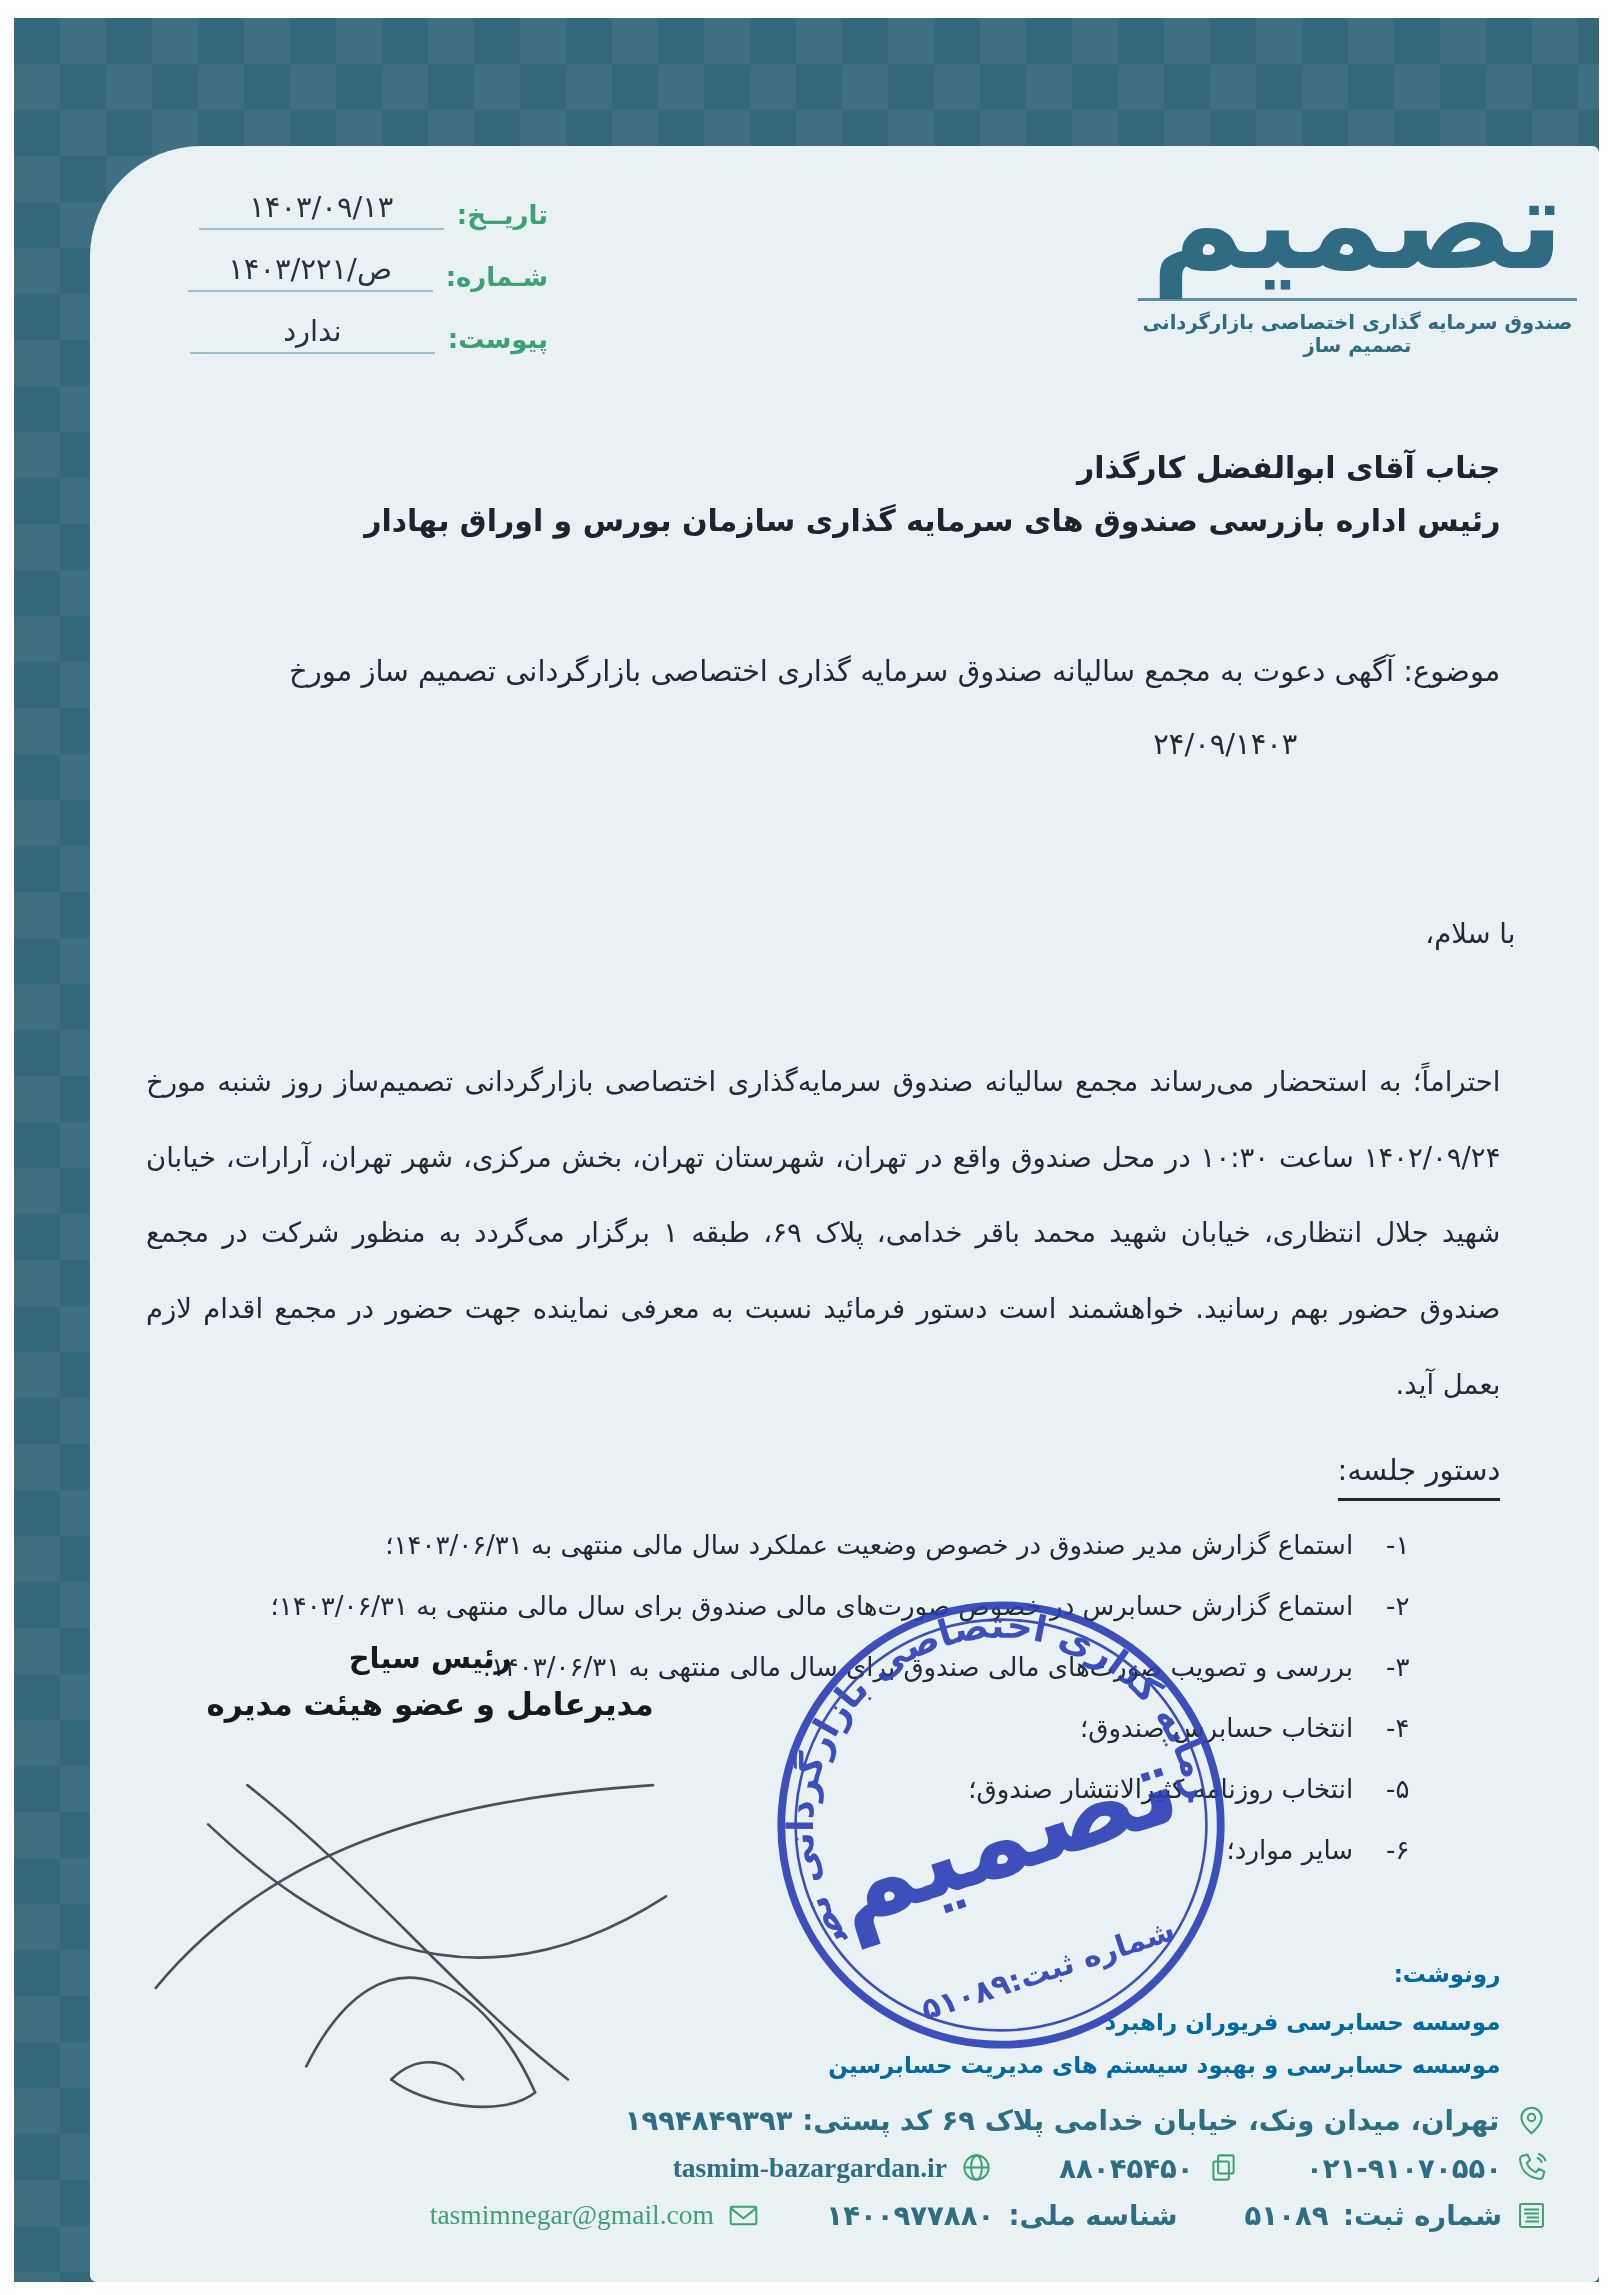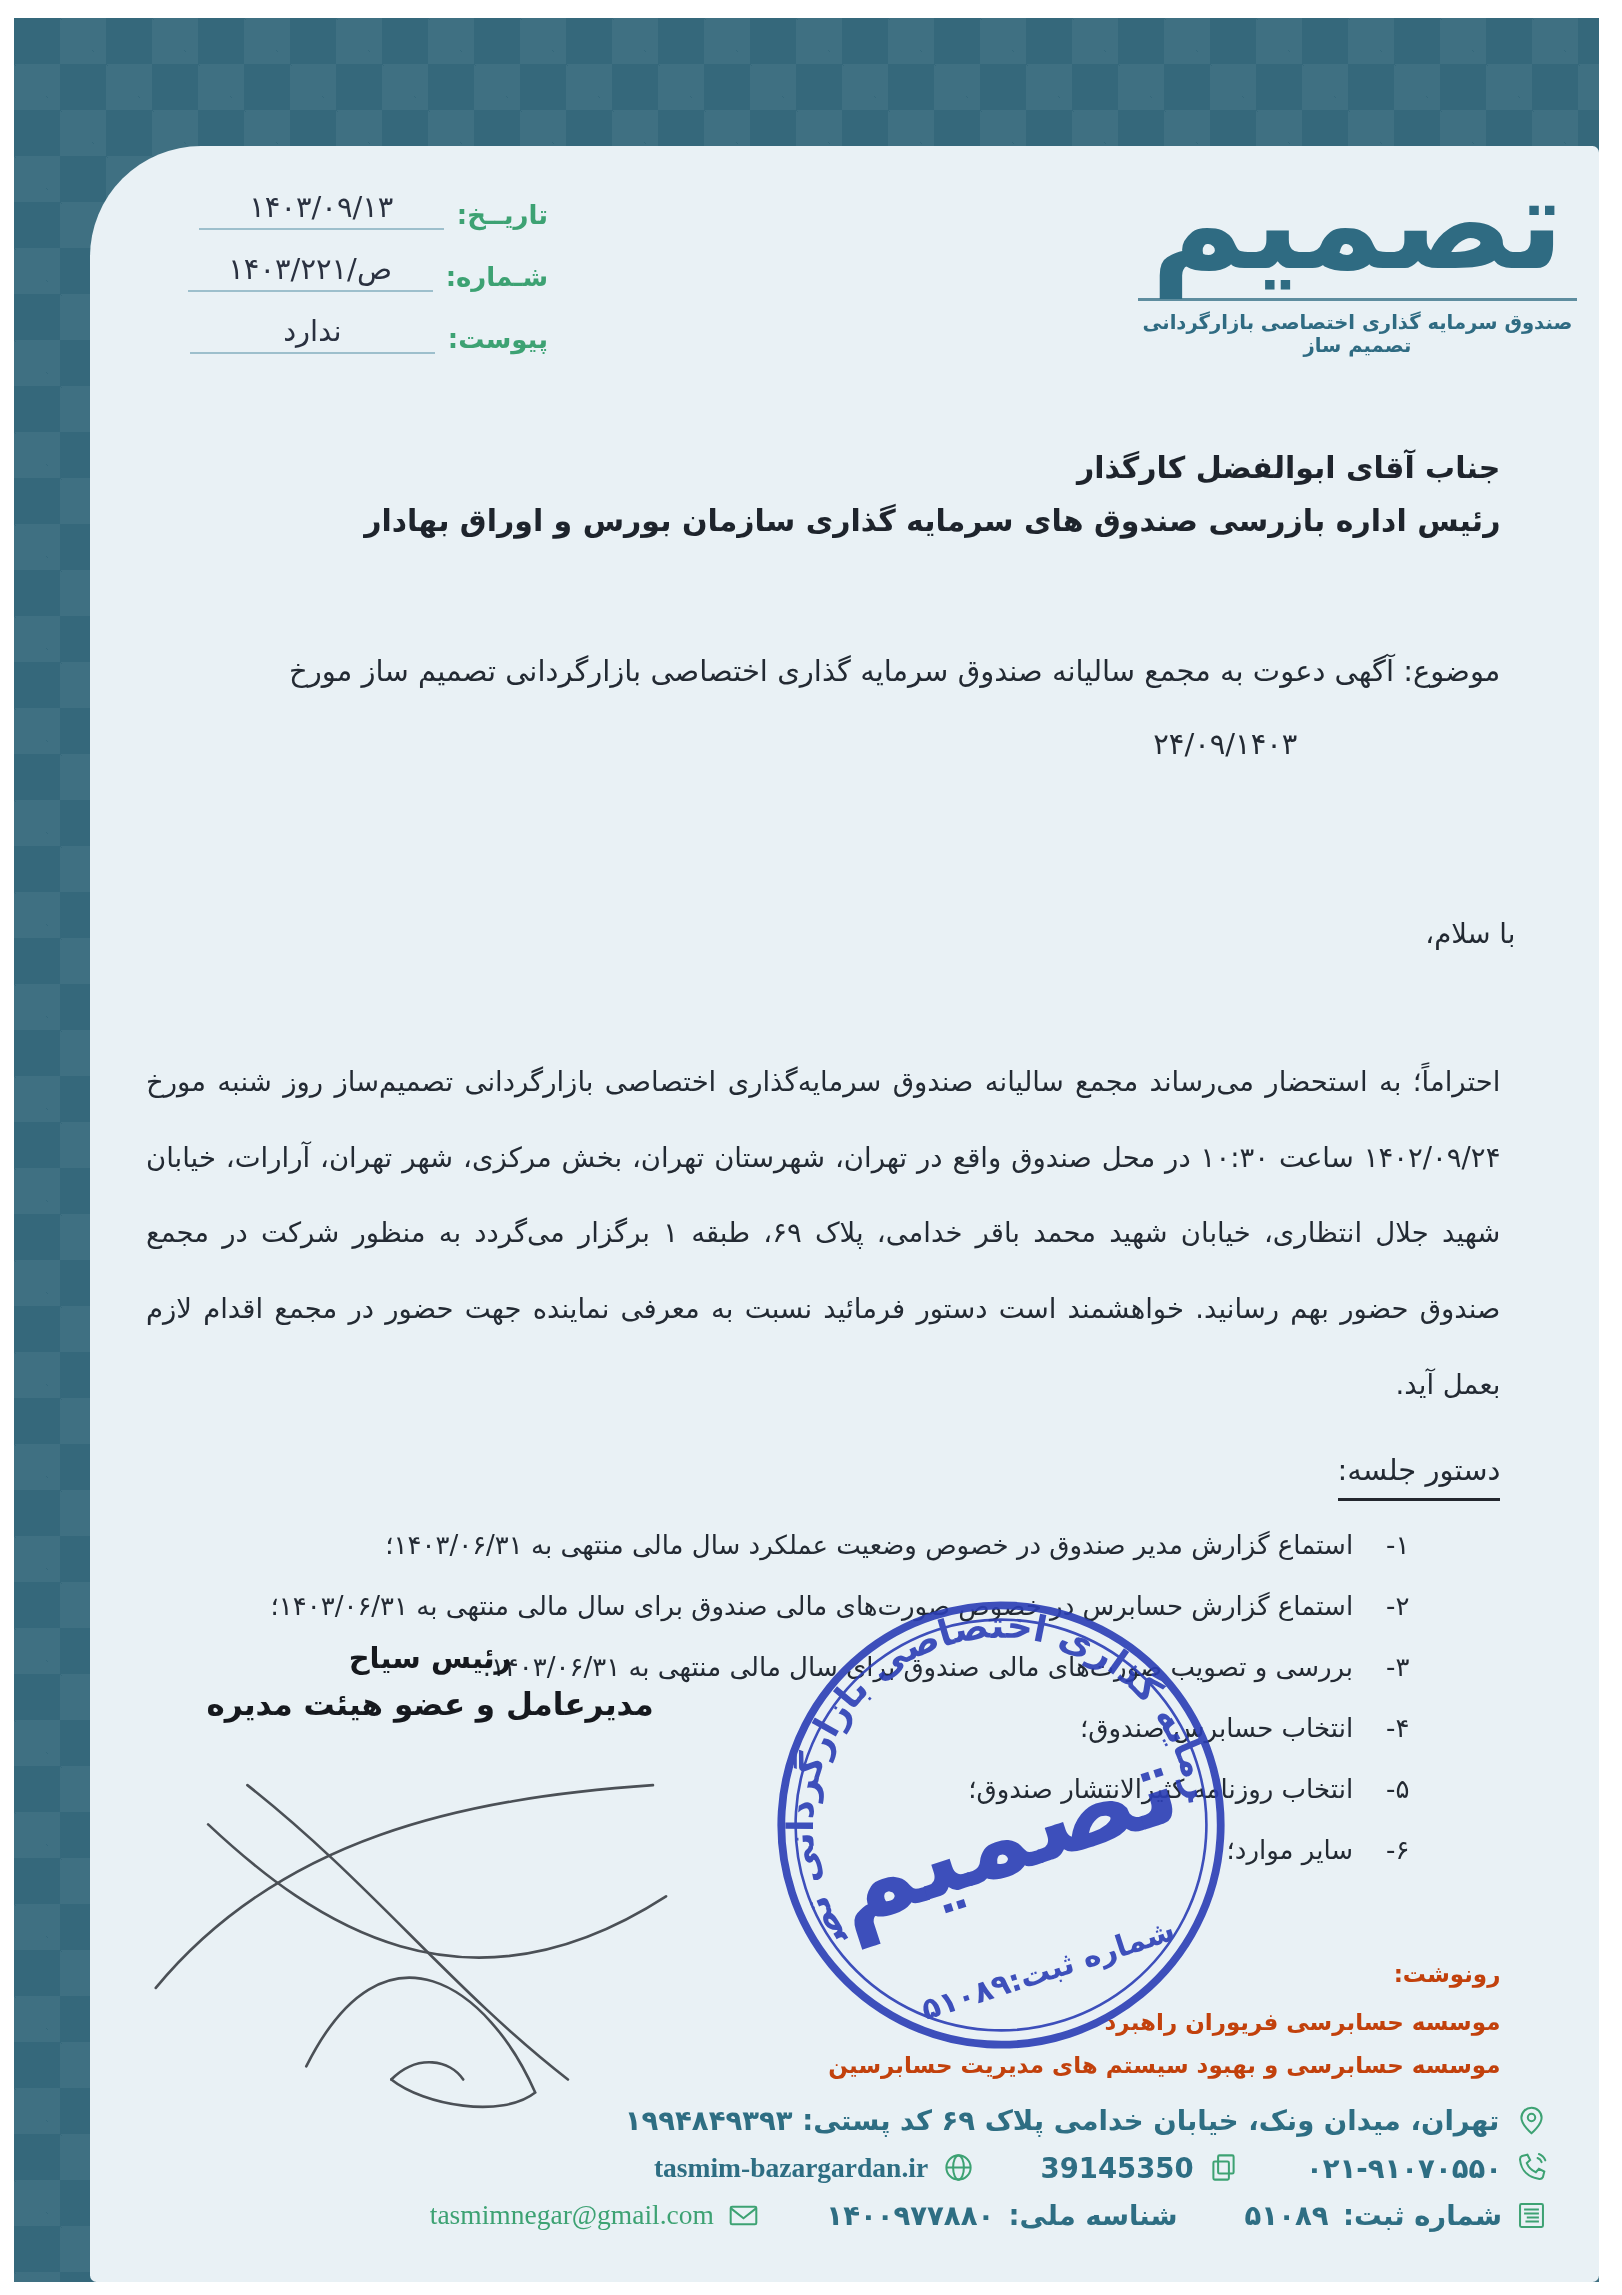--- a/index.html
+++ b/index.html
@@ -52,21 +52,21 @@
   .sig-name{font-size:29px;}
   .sig-title{font-size:31px;margin-top:10.5px;}
   .sig-scribble{position:absolute;top:1567px;left:19.6px;}
 
   
   .stamp{position:absolute;top:1445px;left:677px;width:468px;height:468px;
          transform:rotate(-18deg);opacity:.9;}
 
   
   .cc{position:absolute;top:1807px;right:99px;left:39px;direction:rtl;text-align:right;
-      font-size:23px;line-height:1.9;font-weight:bold;color:#c2410c;}
+      font-size:23px;line-height:1.9;font-weight:bold;color:#0369a1;}
   .cc-h{margin-bottom:3.9px;}
 
   
   .footer{position:absolute;top:1958px;right:52px;left:52px;direction:rtl;color:#2e6e83;}
   .f-row{display:flex;direction:rtl;align-items:center;gap:17px;margin-bottom:15.7px;
          font-size:27.5px;font-weight:bold;}
   .f-group{display:flex;direction:rtl;align-items:center;gap:14.4px;}
   .f-gap{width:33px;}
   .latin{font-family:Liberation Serif, serif;font-weight:bold;}
   .email{color:#3da273;font-weight:normal;}
@@ -204,21 +204,21 @@
           <span class="num" dir="ltr">۰۲۱-۹۱۰۷۰۵۵۰</span>
         </span>
         <span class="f-gap"></span>
         <span class="f-group">
           <span class="icon">
             <svg width="31" height="31" viewBox="0 0 46 46" fill="none" stroke="#3da273" stroke-width="3">
               <rect x="15" y="5" width="23" height="27" rx="2"></rect>
               <rect x="8" y="14" width="23" height="27" rx="2"></rect>
             </svg>
           </span>
-          <span class="num" dir="ltr">39145350</span>
+          <span class="num" dir="ltr">۸۸۰۴۵۴۵۰</span>
         </span>
         <span class="f-gap"></span>
         <span class="f-group">
           <span class="icon">
             <svg width="31" height="31" viewBox="0 0 46 46" fill="none" stroke="#3da273" stroke-width="3">
               <circle cx="23" cy="23" r="18"></circle>
               <ellipse cx="23" cy="23" rx="8" ry="18"></ellipse>
               <path d="M5 23 h36"></path>
             </svg>
           </span>

